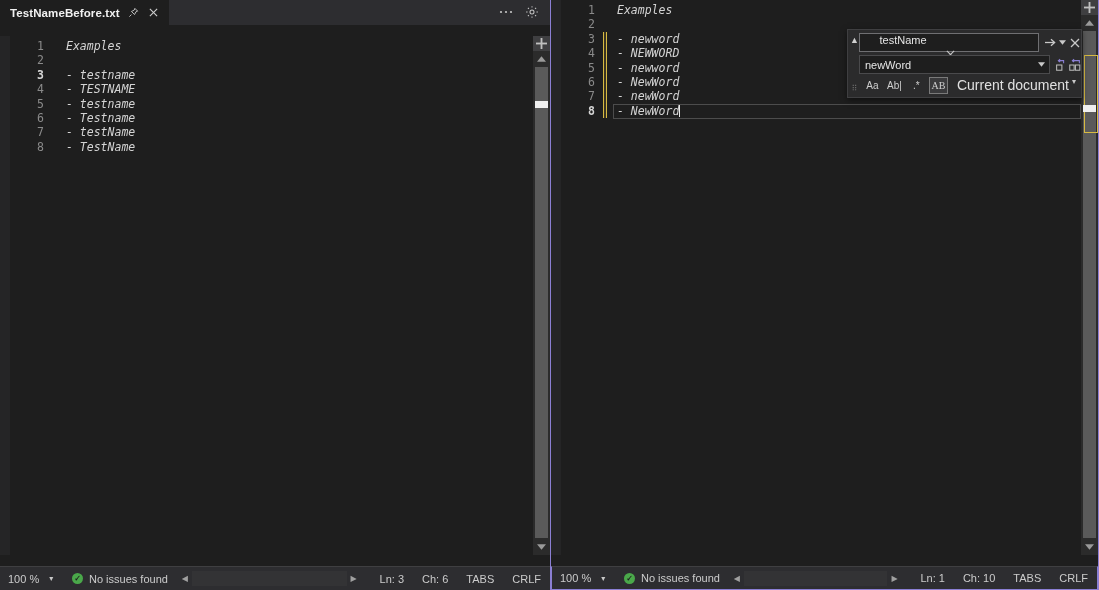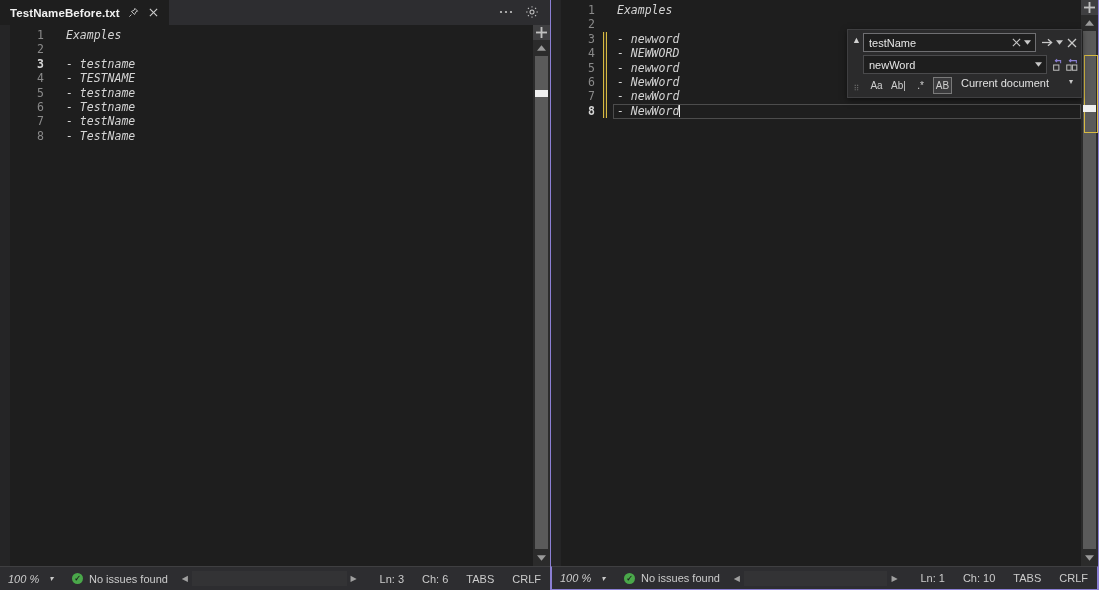--- a/index.html
+++ b/index.html
@@ -17,20 +17,21 @@
     display: flex;
   }
 
   
   .pane {
     position: relative;
     height: 590px;
     display: flex;
     flex-direction: column;
     background: #1e1e1e;
+    gap: 11px;
   }
   .pane-left  { width: 550px; }
   .pane-right { width: 549px; border: 1px solid #8b7fd4; border-top: none; border-bottom: none; }
 
   
   .tabstrip {
     height: 25px;
     background: #2d2d30;
     display: flex;
     align-items: flex-end;
@@ -214,21 +215,20 @@
     color: #cccccc;
     font-size: 11px;
     border-top: 1px solid #3f3f41;
   }
   .pane-right .statusbar { border-left: 1px solid #8b7fd4; border-right: 1px solid #8b7fd4; border-bottom: 1px solid #8b7fd4;}
   .zoom-box {
     display: flex; align-items: center; gap: 10px;
     padding: 0 8px;
     cursor: pointer;
     min-width: 62px;
-    font-style: italic;
   }
   .status-issues {
     display: flex; align-items: center; gap: 6px;
     padding-left: 10px;
     cursor: pointer;
     white-space: nowrap;
   }
   .ok-dot {
     width: 11px; height: 11px; border-radius: 50%;
     background: #4aa84a;
@@ -306,21 +306,21 @@
   }
   .find-input-wrap {
     flex: 1 1 auto;
     height: 19px;
     background: #1e1e1e;
     border: 1px solid #4a4a4c;
     display: flex;
     align-items: center;
     padding: 0 2px 0 5px;
   }
-  .find-input-wrap.focused { border-color: #6f6f72; }
+  .find-input-wrap.focused { border-color: #6f6f72; flex-direction: column; }
   .find-input {
     flex: 1 1 auto;
     background: transparent;
     border: none;
     outline: none;
     color: #e6e6e6;
     font-family: "Liberation Sans", sans-serif;
     font-size: 11px;
     padding: 0;
   }
@@ -349,24 +349,25 @@
     display: inline-flex; align-items: center; justify-content: center;
     color: #cfcfcf;
     font-size: 10px;
     cursor: pointer;
     border: 1px solid transparent;
     font-family: "Liberation Sans", sans-serif;
   }
   .opt-btn.active {
     border: 1px solid #7a7a7a;
     background: #3a3a3c;
+    font-family: Liberation Serif, serif;
   }
   .scope-label {
     color: #e0e0e0;
-    font-size: 11px;
+    font-size: 14px;
     padding-left: 6px;
     white-space: nowrap;
     cursor: pointer;
   }
   .scope-caret {
     margin-left: auto;
     color: #c8c8c8;
     padding-right: 6px;
     font-size: 8px;
     cursor: pointer;

